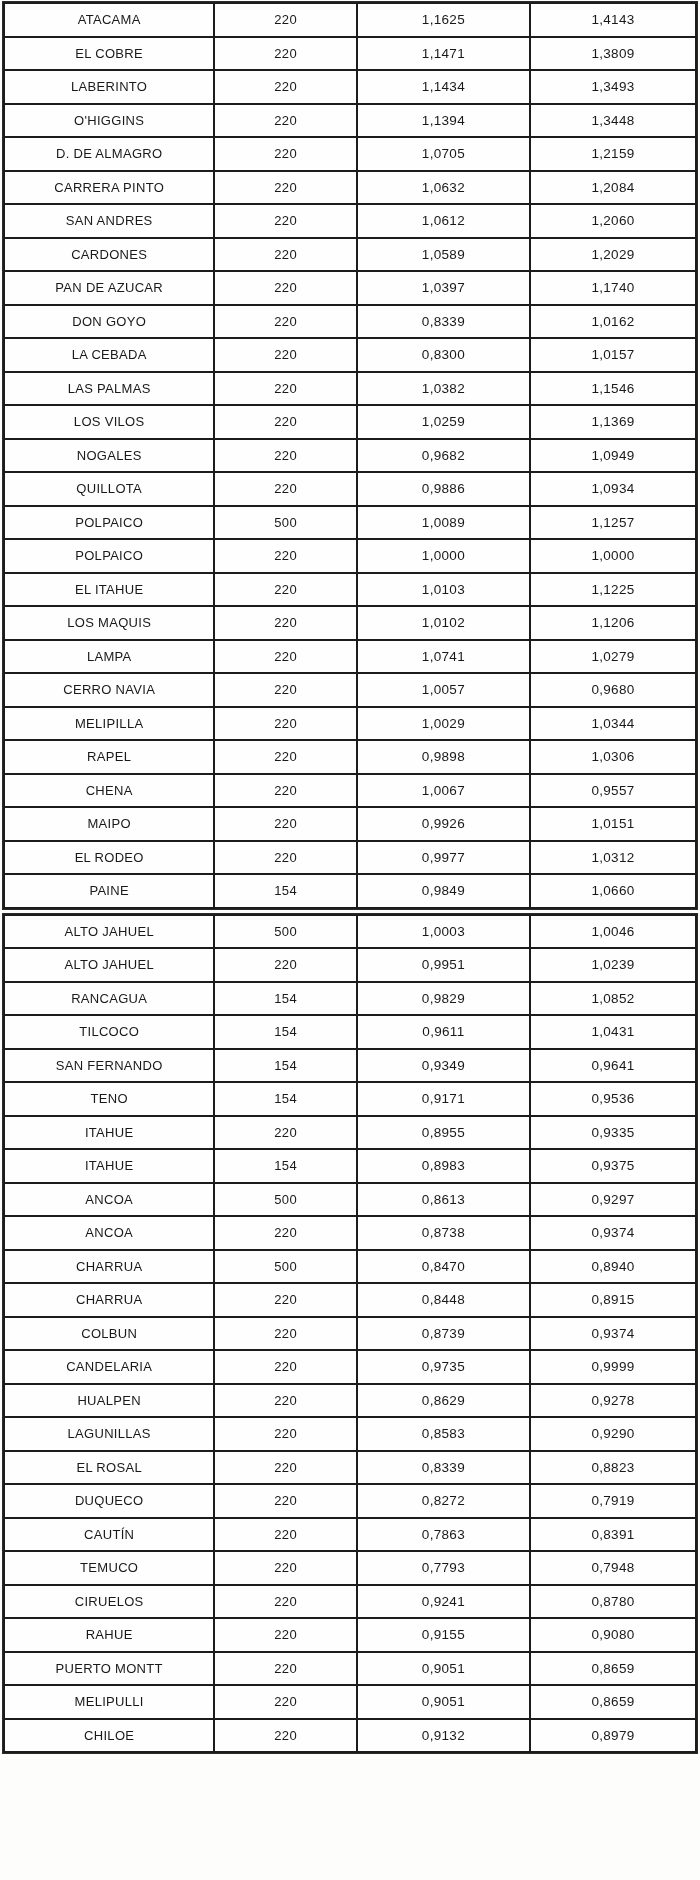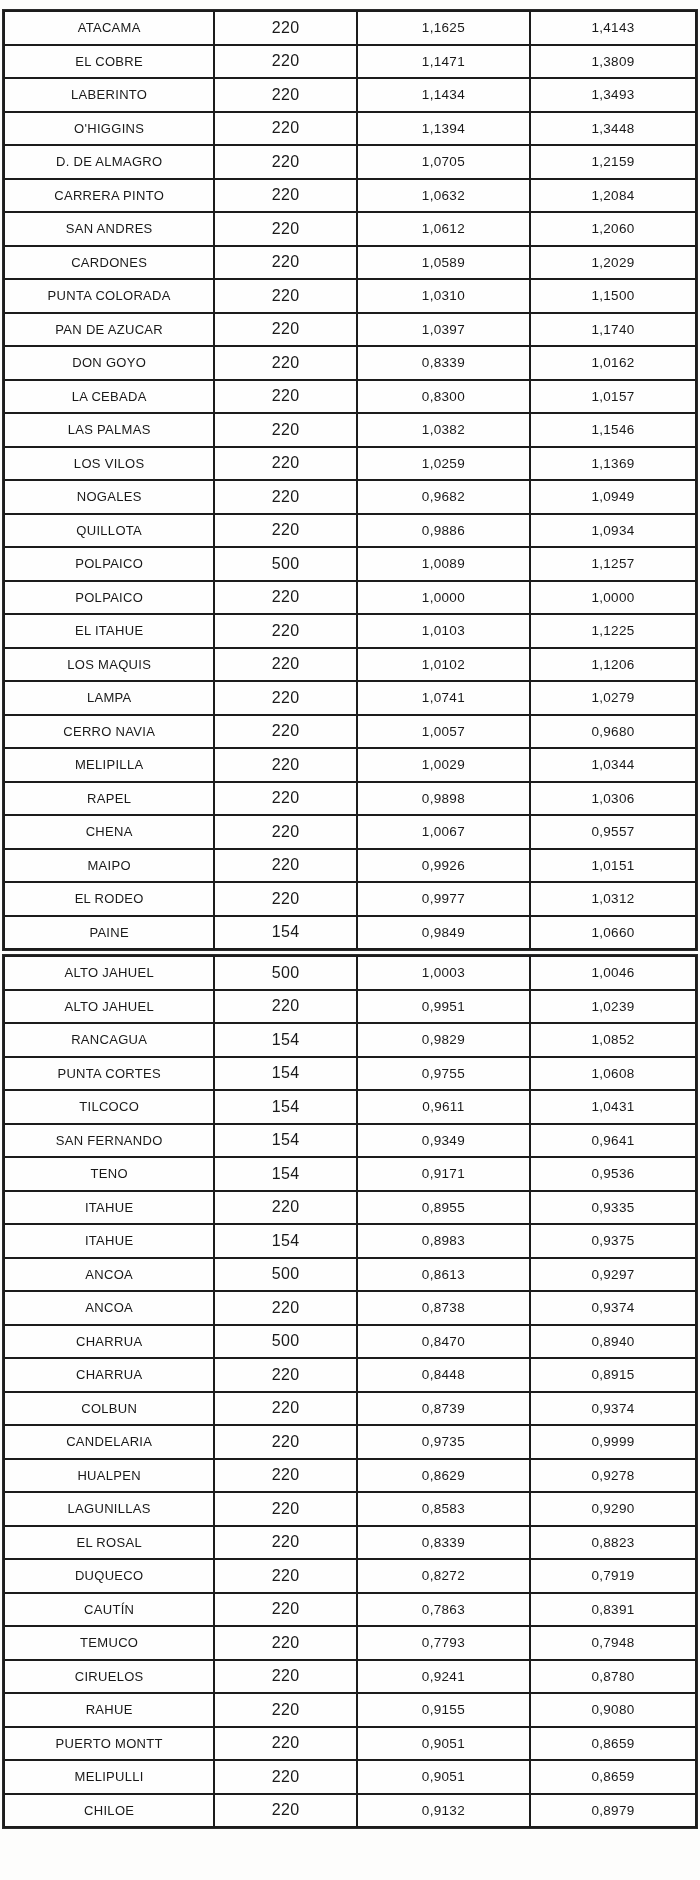--- a/index.html
+++ b/index.html
@@ -4,21 +4,21 @@
 <style>
   html, body {
     margin: 0;
     padding: 0;
     background: #fdfdfc;
   }
   .page {
     width: 700px;
     height: 1880px;
     box-sizing: border-box;
-    padding: 9px 2px 0 2px;
+    padding: 1px 2px 0 2px;
     background: #fdfdfc;
     font-family: "Liberation Sans", "DejaVu Sans", sans-serif;
     color: #191919;
     overflow: hidden;
   }
   
   .section {
     border: 1.5px solid #2b2b2b;
     background: #fefefe;
   }
@@ -38,21 +38,21 @@
     vertical-align: middle;
     white-space: nowrap;
     overflow: hidden;
     letter-spacing: 0.3px;
   }
   td.c-name {
     font-size: 13px;
     font-weight: 400;
   }
   td.c-kv {
-    font-size: 16px;
+    font-size: 13px;
     vertical-align: bottom;
     padding-bottom: 4px;
   }
   td.c-v1, td.c-v2 {
     font-size: 13.5px;
     padding-bottom: 3px;
   }
 </style>
 </head>
 <body>
@@ -117,26 +117,20 @@
   </tr>
 
   <tr>
     <td class="c-name">CARDONES</td>
     <td class="c-kv">220</td>
     <td class="c-v1">1,0589</td>
     <td class="c-v2">1,2029</td>
   </tr>
 
 
-  <tr>
-    <td class="c-name">PUNTA COLORADA</td>
-    <td class="c-kv">220</td>
-    <td class="c-v1">1,0310</td>
-    <td class="c-v2">1,1500</td>
-  </tr>
 
   <tr>
     <td class="c-name">PAN DE AZUCAR</td>
     <td class="c-kv">220</td>
     <td class="c-v1">1,0397</td>
     <td class="c-v2">1,1740</td>
   </tr>
 
   <tr>
     <td class="c-name">DON GOYO</td>
@@ -290,26 +284,20 @@
     <td class="c-v2">1,0239</td>
   </tr>
 
   <tr>
     <td class="c-name">RANCAGUA</td>
     <td class="c-kv">154</td>
     <td class="c-v1">0,9829</td>
     <td class="c-v2">1,0852</td>
   </tr>
 
-  <tr>
-    <td class="c-name">PUNTA CORTES</td>
-    <td class="c-kv">154</td>
-    <td class="c-v1">0,9755</td>
-    <td class="c-v2">1,0608</td>
-  </tr>
 
   <tr>
     <td class="c-name">TILCOCO</td>
     <td class="c-kv">154</td>
     <td class="c-v1">0,9611</td>
     <td class="c-v2">1,0431</td>
   </tr>
 
   <tr>
     <td class="c-name">SAN FERNANDO</td>

